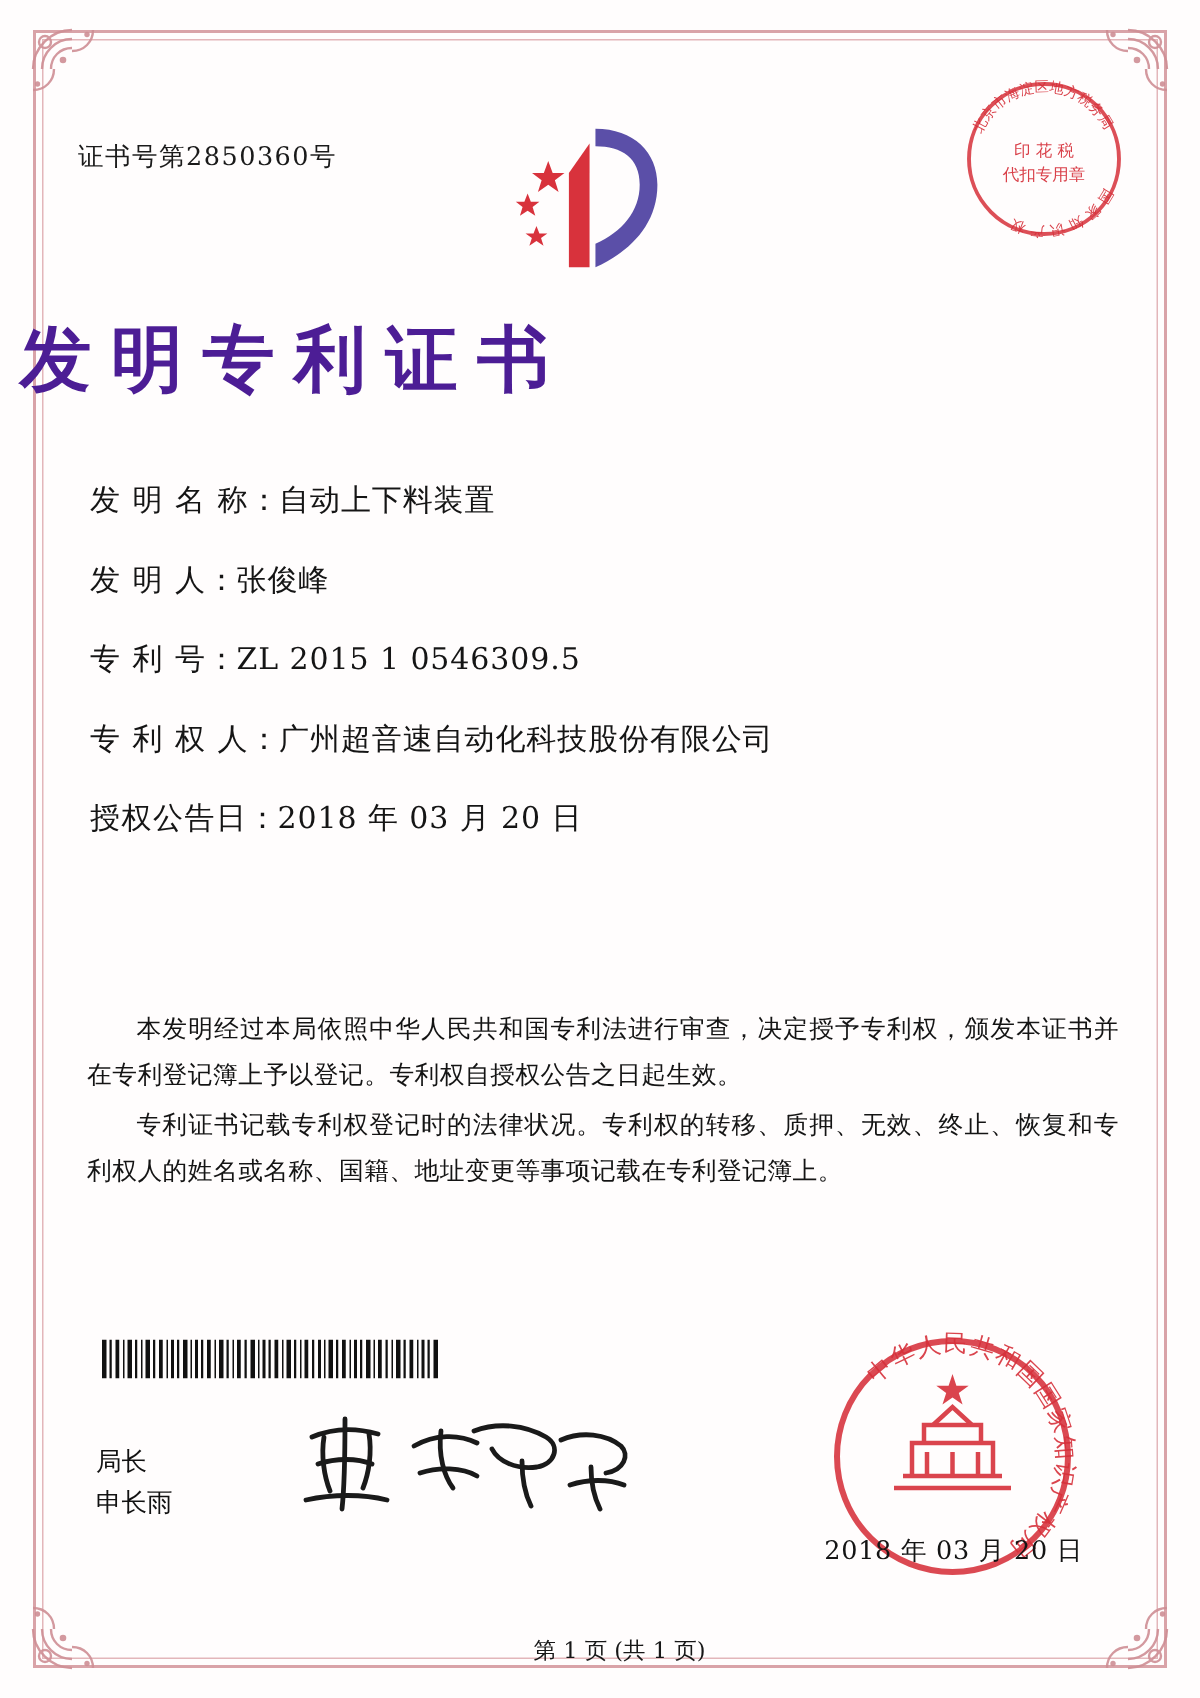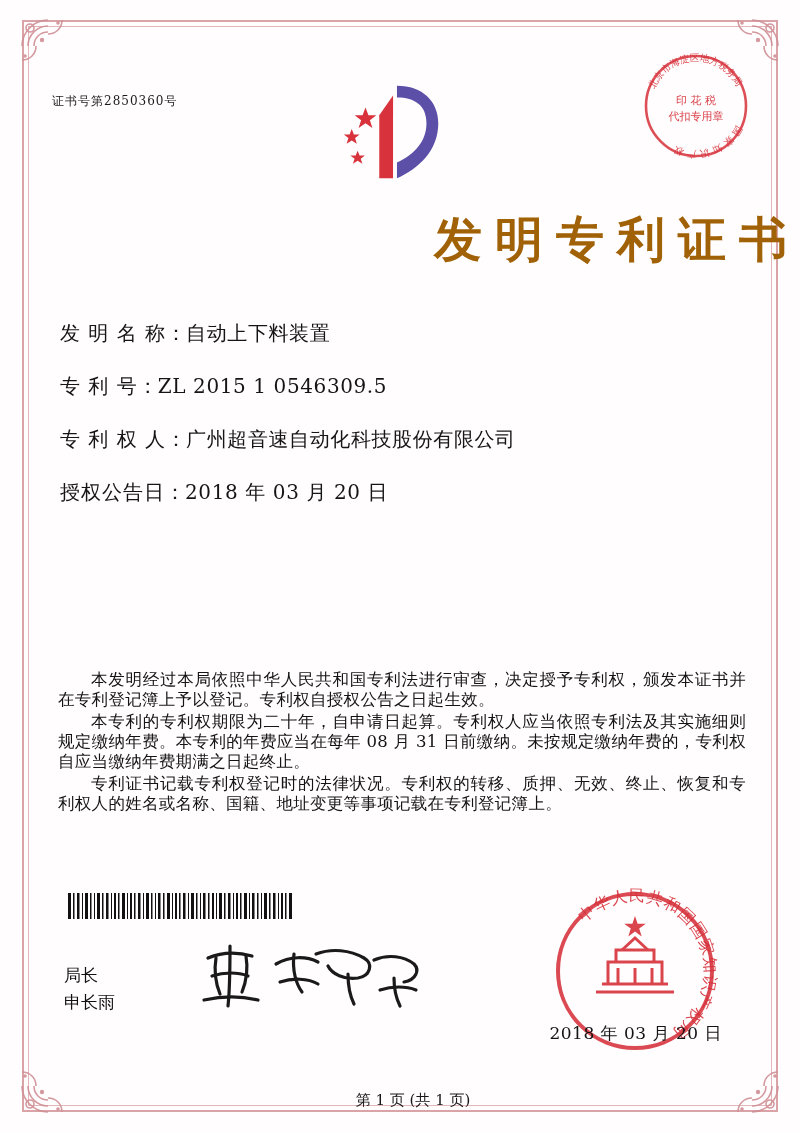--- a/index.html
+++ b/index.html
@@ -68,37 +68,37 @@
     width: 120px;
     height: 120px;
   }
   .stamp-top svg { width: 100%; height: 100%; display: block; }
 
   
   .cert-no {
     position: absolute;
     left: 52px;
     top: 93px;
-    font-size: 12px;
+    font-size: 17px;
     letter-spacing: 1px;
     color: #1a1a1a;
     font-family: "DejaVu Serif", "Liberation Serif", serif;
   }
 
   
   .doc-title {
     position: absolute;
     left: 0;
     right: 0;
     top: 208px;
-    text-align: right;
+    text-align: left;
     font-size: 48px;
     font-weight: bold;
     letter-spacing: 13px;
-    color: #a16207;
+    color: #4c1d95;
     font-family: "DejaVu Serif", "Liberation Serif", serif;
     text-indent: 13px;
   }
 
   
   .fields {
     position: absolute;
     left: 60px;
     top: 320px;
     width: 690px;
@@ -116,21 +116,21 @@
   }
   .field-value { letter-spacing: .6px; }
 
   
   .body-text {
     position: absolute;
     left: 58px;
     top: 670px;
     width: 688px;
     font-size: 16.5px;
-    line-height: 20px;
+    line-height: 31px;
     color: #141414;
     font-family: "DejaVu Serif", "Liberation Serif", serif;
     text-align: justify;
   }
   .body-text p {
     margin: 0 0 2px 0;
     text-indent: 33px;
     letter-spacing: .3px;
   }
 
@@ -305,33 +305,35 @@
     </svg>
   </div>
 
   <div class="doc-title">发明专利证书</div>
 
   <div class="fields">
     <div class="field-row">
       <span class="field-label">发 明 名 称</span><span>：</span><span class="field-value">自动上下料装置</span>
     </div>
     <div class="field-row">
+      <span class="field-label">发 明 人</span><span>：</span><span class="field-value">张俊峰</span>
+    </div>
+    <div class="field-row">
       <span class="field-label">专 利 号</span><span>：</span><span class="field-value">ZL 2015 1 0546309.5</span>
     </div>
     <div class="field-row">
       <span class="field-label">专 利 权 人</span><span>：</span><span class="field-value">广州超音速自动化科技股份有限公司</span>
     </div>
     <div class="field-row">
       <span class="field-label">授权公告日</span><span>：</span><span class="field-value">2018 年 03 月 20 日</span>
     </div>
   </div>
 
   <div class="body-text">
     <p>本发明经过本局依照中华人民共和国专利法进行审查，决定授予专利权，颁发本证书并在专利登记簿上予以登记。专利权自授权公告之日起生效。</p>
-    <p>本专利的专利权期限为二十年，自申请日起算。专利权人应当依照专利法及其实施细则规定缴纳年费。本专利的年费应当在每年 08 月 31 日前缴纳。未按规定缴纳年费的，专利权自应当缴纳年费期满之日起终止。</p>
     <p>专利证书记载专利权登记时的法律状况。专利权的转移、质押、无效、终止、恢复和专利权人的姓名或名称、国籍、地址变更等事项记载在专利登记簿上。</p>
   </div>
 
   <div class="barcode">
     <svg viewBox="0 0 224 26" preserveAspectRatio="none">
       <g fill="#111">
         <rect x="0" y="0" width="3" height="26"></rect>
           <rect x="5" y="0" width="1.5" height="26"></rect>
         <rect x="9" y="0" width="2.5" height="26"></rect>
           <rect x="14" y="0" width="1" height="26"></rect>

